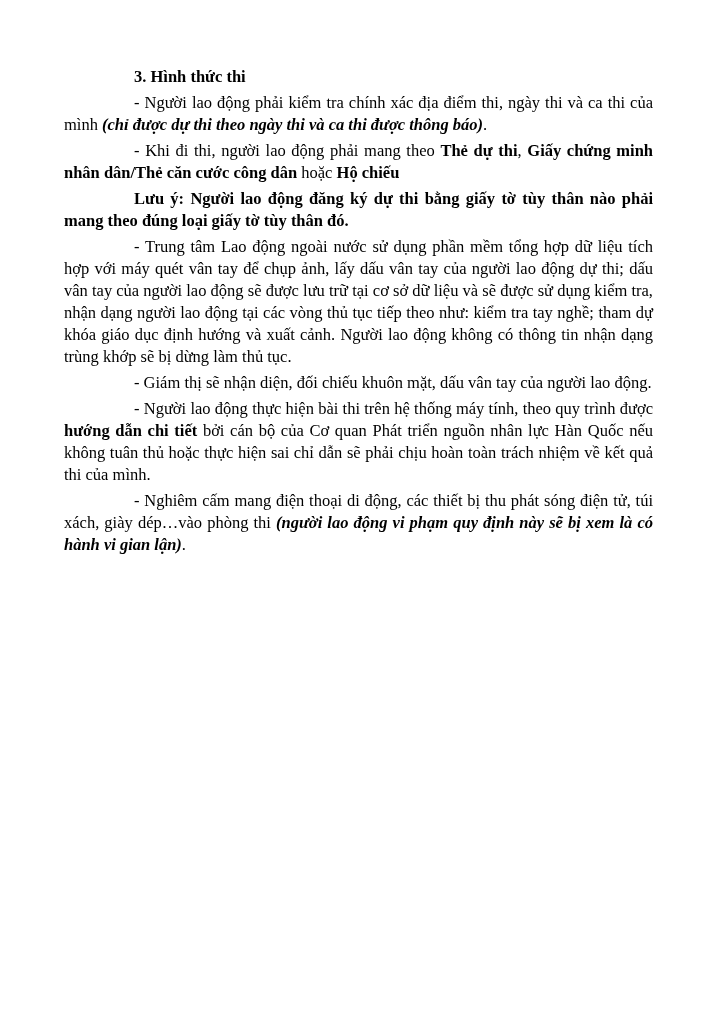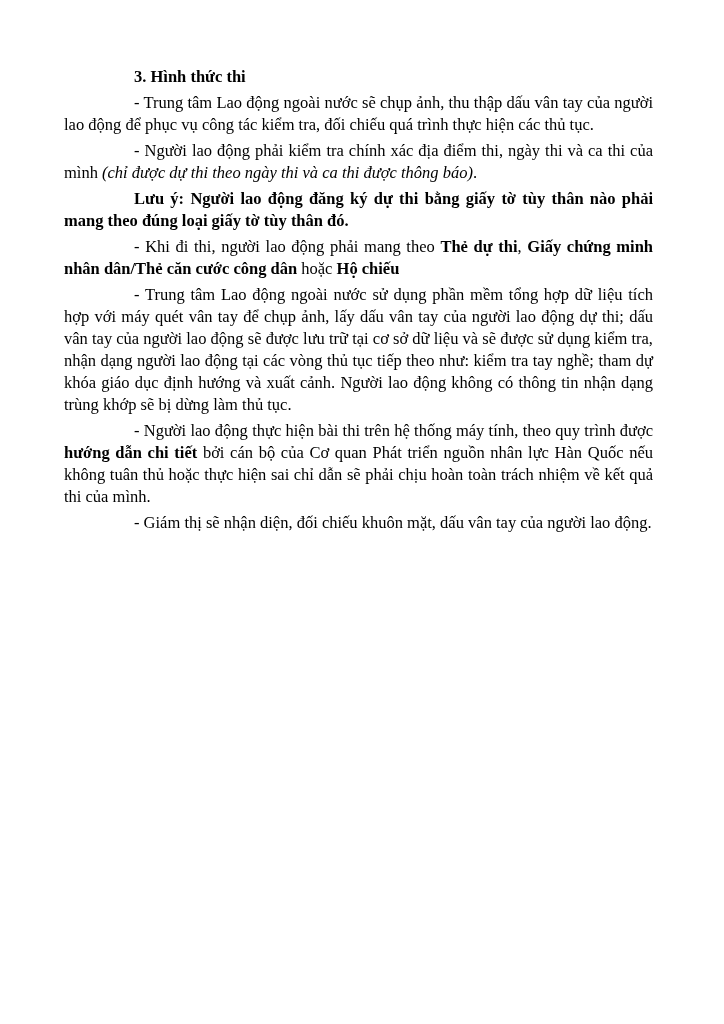--- a/index.html
+++ b/index.html
@@ -25,29 +25,29 @@
     text-align: justify;
     text-indent: 70px;
     color: #000000;
   }
   p.para.heading {
     font-weight: 700;
     margin-top: 8px;
   }
   span.run { white-space: pre-wrap; }
   span.run.b { font-weight: 700; }
-  span.run.i { font-style: italic; }
+  span.run.i { font-style: italic; font-weight: bold; }
 </style>
 </head>
 <body>
 
 <div class="page">
   <div id="doc-body">
       <p class="para heading"><span class="run b">3. Hình thức thi</span></p>
-      <p class="para"><span class="run">- Trung tâm Lao động ngoài nước sẽ chụp ảnh, thu thập dấu vân tay của người lao động để phục vụ công tác kiểm tra, đối chiếu quá trình thực hiện các thủ tục.</span></p>
       <p class="para"><span class="run">- Người lao động phải kiểm tra chính xác địa điểm thi, ngày thi và ca thi của mình </span><span class="run i">(chỉ được dự thi theo ngày thi và ca thi được thông báo)</span><span class="run">.</span></p>
+      <p class="para"><span class="run">- Khi đi thi, người lao động phải mang theo </span><span class="run b">Thẻ dự thi</span><span class="run">, </span><span class="run b">Giấy chứng minh nhân dân/Thẻ căn cước công dân</span><span class="run"> hoặc </span><span class="run b">Hộ chiếu</span></p>
       <p class="para"><span class="run b">Lưu ý: Người lao động đăng ký dự thi bằng giấy tờ tùy thân nào phải mang theo đúng loại giấy tờ tùy thân đó.</span></p>
-      <p class="para"><span class="run">- Khi đi thi, người lao động phải mang theo </span><span class="run b">Thẻ dự thi</span><span class="run">, </span><span class="run b">Giấy chứng minh nhân dân/Thẻ căn cước công dân</span><span class="run"> hoặc </span><span class="run b">Hộ chiếu</span></p>
       <p class="para"><span class="run">- Trung tâm Lao động ngoài nước sử dụng phần mềm tổng hợp dữ liệu tích hợp với máy quét vân tay để chụp ảnh, lấy dấu vân tay của người lao động dự thi; dấu vân tay của người lao động sẽ được lưu trữ tại cơ sở dữ liệu và sẽ được sử dụng kiểm tra, nhận dạng người lao động tại các vòng thủ tục tiếp theo như: kiểm tra tay nghề; tham dự khóa giáo dục định hướng và xuất cảnh. Người lao động không có thông tin nhận dạng trùng khớp sẽ bị dừng làm thủ tục.</span></p>
+      <p class="para"><span class="run">- Giám thị sẽ nhận diện, đối chiếu khuôn mặt, dấu vân tay của người lao động.</span></p>
       <p class="para"><span class="run">- Người lao động thực hiện bài thi trên hệ thống máy tính, theo quy trình được </span><span class="run b">hướng dẫn chi tiết</span><span class="run"> bởi cán bộ của Cơ quan Phát triển nguồn nhân lực Hàn Quốc nếu không tuân thủ hoặc thực hiện sai chỉ dẫn sẽ phải chịu hoàn toàn trách nhiệm về kết quả thi của mình.</span></p>
-      <p class="para"><span class="run">- Giám thị sẽ nhận diện, đối chiếu khuôn mặt, dấu vân tay của người lao động.</span></p>
+      <p class="para"><span class="run">- Nghiêm cấm mang điện thoại di động, các thiết bị thu phát sóng điện tử, túi xách, giày dép…vào phòng thi </span><span class="run i">(người lao động vi phạm quy định này sẽ bị xem là có hành vi gian lận)</span><span class="run">.</span></p>
     </div>
 </div>
 
 </body></html>

